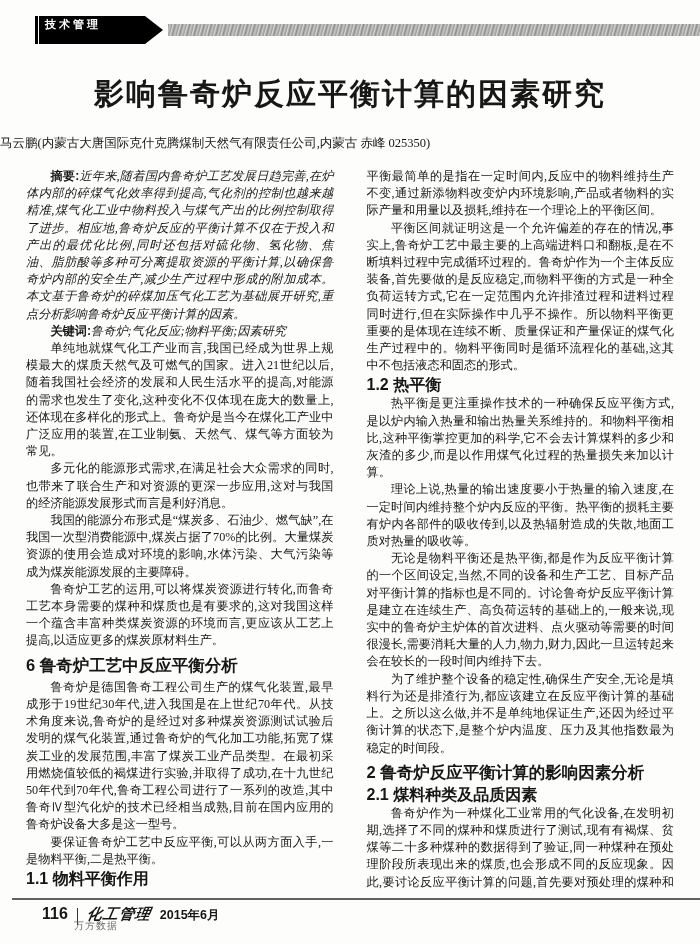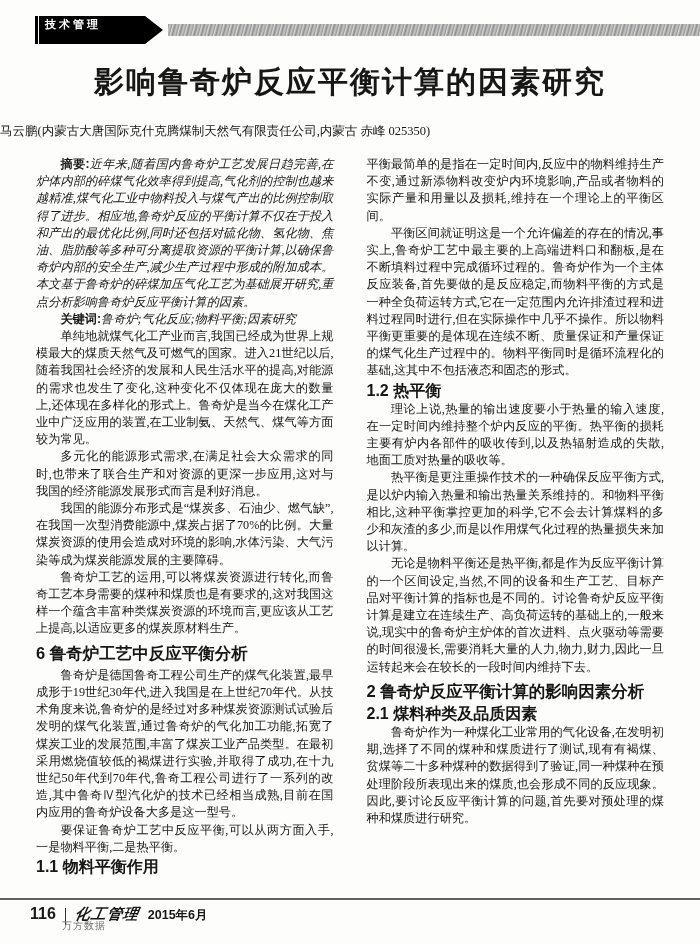--- a/index.html
+++ b/index.html
@@ -21,40 +21,40 @@
   }
   .texture-bar{
     flex:1;height:12px;margin-left:5px;
     background:repeating-linear-gradient(105deg,#767676 0px,#bdbdbd 2px,#8b8b8b 4px,#d2d2d2 5px,#7e7e7e 7px);
     opacity:.85;
   }
   
   .content{padding-top:58px;}
   .article-title{
     text-align:center;font-family:"Liberation Sans",sans-serif;
-    font-size:30px;font-weight:bold;letter-spacing:2px;margin:4px;
+    font-size:30px;font-weight:bold;letter-spacing:2px;margin:16px;
   }
   .author-line{text-align:left;font-size:12.5px;margin-top:20px;}
   
-  .cols{display:flex;gap:33px;padding:0 36px;margin-top:16px;height:722px;overflow:hidden;}
+  .cols{display:flex;gap:33px;padding:0 26px;margin-top:16px;height:722px;overflow:hidden;}
   .col{flex:1;font-size:12.2px;line-height:17.2px;text-align:justify;}
   .col p{margin:0;text-indent:2em;}
   .col p.noindent{text-indent:0;}
   .abstract i,.kw i{font-style:italic;}
   .abstract b,.kw b{font-family:"Liberation Sans",sans-serif;font-style:normal;}
   h1.sec{
     font-family:"Liberation Sans",sans-serif;font-size:16.5px;font-weight:bold;
     margin:4px 0 3px;line-height:22px;text-indent:0;
   }
   h2.subsec{
     font-family:"Liberation Sans",sans-serif;font-size:16px;font-weight:bold;
     margin:2px 0;line-height:17px;text-indent:0;
   }
   
-  .footer{position:absolute;left:0;right:0;top:898px;height:46px;}
+  .footer{position:absolute;left:12px;right:0;top:898px;height:46px;}
   .footer-rule{border-top:2px solid #3a3a3a;opacity:.8;}
   .footer-line{display:flex;align-items:baseline;gap:9px;padding:5px 0 0 30px;}
   .pagenum{font-family:"Liberation Sans",sans-serif;font-size:16px;font-weight:bold;}
   .vbar{width:1px;height:17px;background:#333;align-self:center;transform:translateY(2px);}
   .journal-logo{
     font-family:"DejaVu Serif",serif;font-style:italic;font-weight:bold;
     font-size:15px;letter-spacing:1px;transform:skewX(-10deg);
   }
   .issue{font-family:"Liberation Sans",sans-serif;font-size:12.5px;font-weight:bold;}
   .watermark{position:absolute;left:62px;top:21px;color:#6e6e6e;font-size:10px;letter-spacing:1px;}
@@ -86,23 +86,24 @@
       <p>鲁奇炉是德国鲁奇工程公司生产的煤气化装置,最早成形于19世纪30年代,进入我国是在上世纪70年代。从技术角度来说,鲁奇炉的是经过对多种煤炭资源测试试验后发明的煤气化装置,通过鲁奇炉的气化加工功能,拓宽了煤炭工业的发展范围,丰富了煤炭工业产品类型。在最初采用燃烧值较低的褐煤进行实验,并取得了成功,在十九世纪50年代到70年代,鲁奇工程公司进行了一系列的改造,其中鲁奇Ⅳ型汽化炉的技术已经相当成熟,目前在国内应用的鲁奇炉设备大多是这一型号。</p>
       <p>要保证鲁奇炉工艺中反应平衡,可以从两方面入手,一是物料平衡,二是热平衡。</p>
       <h2 class="subsec">1.1 物料平衡作用</h2>
       <p>首先,物料平衡对鲁奇炉工艺反应平衡的影响分析。物料</p>
     </div>
 
     <div class="col">
       <p class="noindent">平衡最简单的是指在一定时间内,反应中的物料维持生产不变,通过新添物料改变炉内环境影响,产品或者物料的实际产量和用量以及损耗,维持在一个理论上的平衡区间。</p>
       <p>平衡区间就证明这是一个允许偏差的存在的情况,事实上,鲁奇炉工艺中最主要的上高端进料口和翻板,是在不断填料过程中完成循环过程的。鲁奇炉作为一个主体反应装备,首先要做的是反应稳定,而物料平衡的方式是一种全负荷运转方式,它在一定范围内允许排渣过程和进料过程同时进行,但在实际操作中几乎不操作。所以物料平衡更重要的是体现在连续不断、质量保证和产量保证的煤气化生产过程中的。物料平衡同时是循环流程化的基础,这其中不包括液态和固态的形式。</p>
       <h2 class="subsec">1.2 热平衡</h2>
+      <p>热平衡是更注重操作技术的一种确保反应平衡方式,是以炉内输入热量和输出热量关系维持的。和物料平衡相比,这种平衡掌控更加的科学,它不会去计算煤料的多少和灰渣的多少,而是以作用煤气化过程的热量损失来加以计算。</p>
       <p>理论上说,热量的输出速度要小于热量的输入速度,在一定时间内维持整个炉内反应的平衡。热平衡的损耗主要有炉内各部件的吸收传到,以及热辐射造成的失散,地面工质对热量的吸收等。</p>
-      <p>热平衡是更注重操作技术的一种确保反应平衡方式,是以炉内输入热量和输出热量关系维持的。和物料平衡相比,这种平衡掌控更加的科学,它不会去计算煤料的多少和灰渣的多少,而是以作用煤气化过程的热量损失来加以计算。</p>
       <p>无论是物料平衡还是热平衡,都是作为反应平衡计算的一个区间设定,当然,不同的设备和生产工艺、目标产品对平衡计算的指标也是不同的。讨论鲁奇炉反应平衡计算是建立在连续生产、高负荷运转的基础上的,一般来说,现实中的鲁奇炉主炉体的首次进料、点火驱动等需要的时间很漫长,需要消耗大量的人力,物力,财力,因此一旦运转起来会在较长的一段时间内维持下去。</p>
+      <p>为了维护整个设备的稳定性,确保生产安全,无论是填料行为还是排渣行为,都应该建立在反应平衡计算的基础上。之所以这么做,并不是单纯地保证生产,还因为经过平衡计算的状态下,是整个炉内温度、压力及其他指数最为稳定的时间段。</p>
       <h1 class="sec">2 鲁奇炉反应平衡计算的影响因素分析</h1>
       <h2 class="subsec">2.1 煤料种类及品质因素</h2>
       <p>鲁奇炉作为一种煤化工业常用的气化设备,在发明初期,选择了不同的煤种和煤质进行了测试,现有有褐煤、贫煤等二十多种煤种的数据得到了验证,同一种煤种在预处理阶段所表现出来的煤质,也会形成不同的反应现象。因此,要讨论反应平衡计算的问题,首先要对预处理的煤种和煤质进行研究。</p>
 
     </div>
   </div>
 </div>
 
 <div class="footer">
   <div class="footer-rule"></div>

